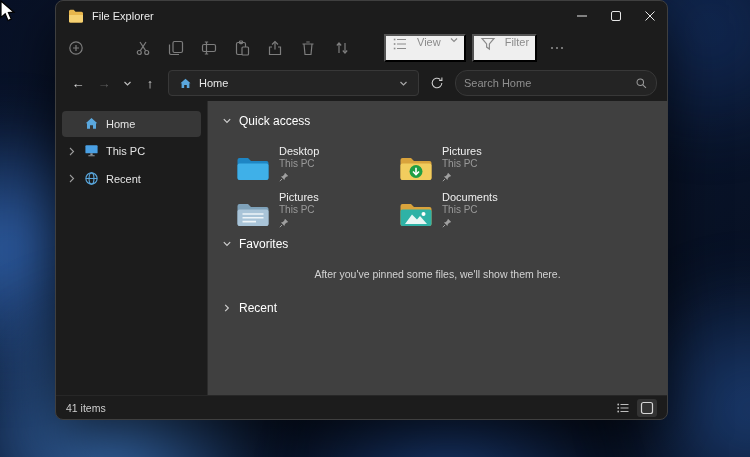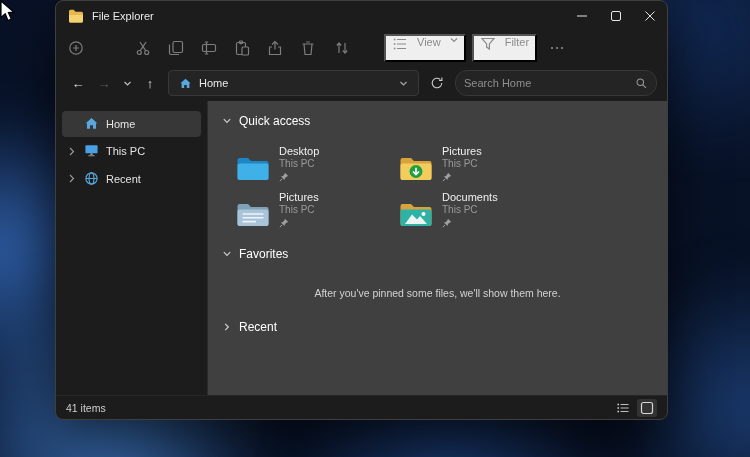--- a/index.html
+++ b/index.html
@@ -55,22 +55,22 @@
 
   .main { flex:1; padding:8px 14px 0 14px; background:#404040; position:relative; }
   .section-header { display:flex; align-items:center; gap:7px; height:24px; color:#fff; font-size:12px; }
   .tiles { display:grid; grid-template-columns:163px 163px; grid-auto-rows:46px; padding:3px 0 4px 14px; }
   .tile { display:flex; gap:9px; align-items:flex-end; border-radius:4px; }
   .tile-icon { flex:0 0 auto; margin-top:2px; }
   .tile-text { display:flex; flex-direction:column; }
   .tile-name { font-size:11px; color:#f0f0f0; line-height:13px; }
   .tile-loc { font-size:10px; color:#9a9a9a; line-height:12px; }
   .tile-pin { margin-top:2px; height:10px; }
-  .fav-header { margin-top:10px; }
-  .empty-text { text-align:center; font-size:10.5px; color:#d2d2d2; margin:21px 0 16px 0; }
+  .fav-header { }
+  .empty-text { text-align:center; font-size:10.5px; color:#d2d2d2; margin:12px 0 16px 0; }
 
   .statusbar { height:24px; flex:0 0 auto; display:flex; align-items:center; padding:0 10px;
                font-size:10.5px; color:#cfcfcf; border-top:1px solid rgba(255,255,255,.05);justify-content:flex-end; }
   .status-views { margin-left:auto; display:flex; gap:4px; align-items:center; }
   .sview { width:20px; height:18px; display:flex; align-items:center; justify-content:center; border-radius:3px; background:transparent; border:none; }
   .sview.active { background:#333; }
 </style>
 </head>
 <body>
 

